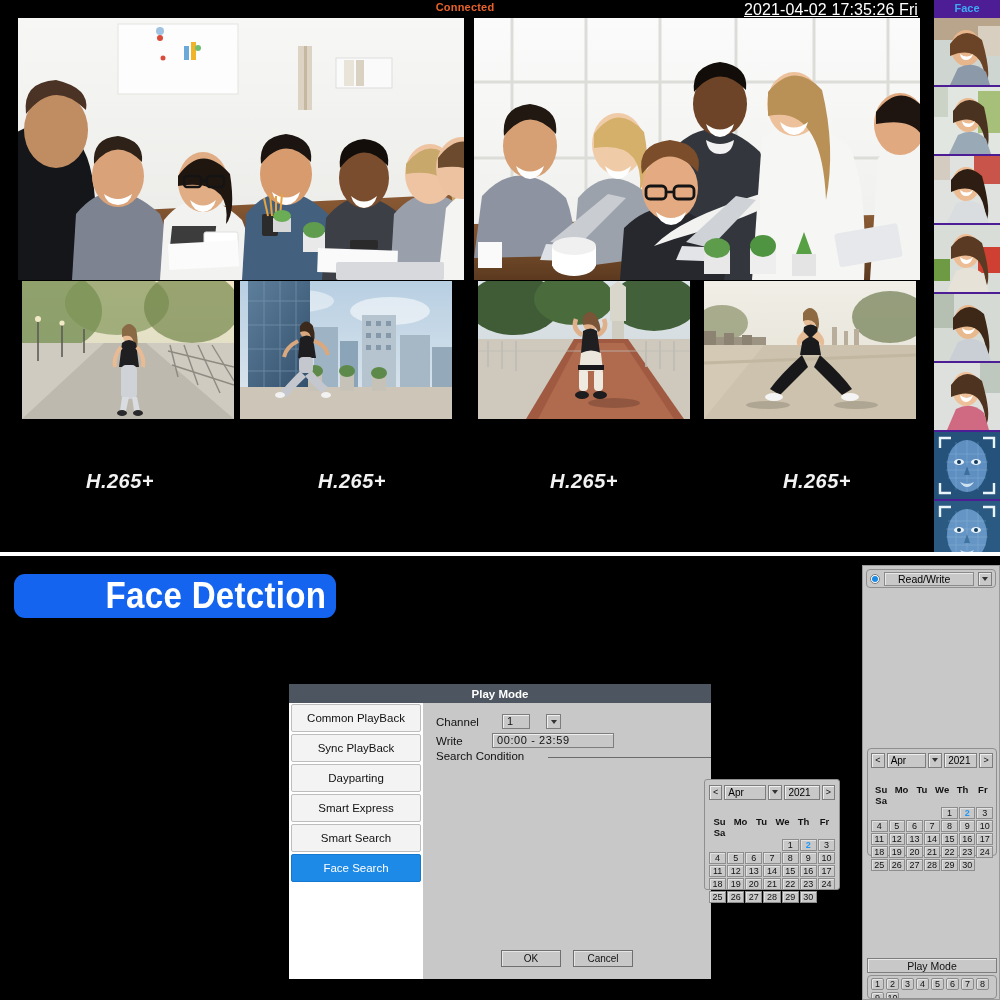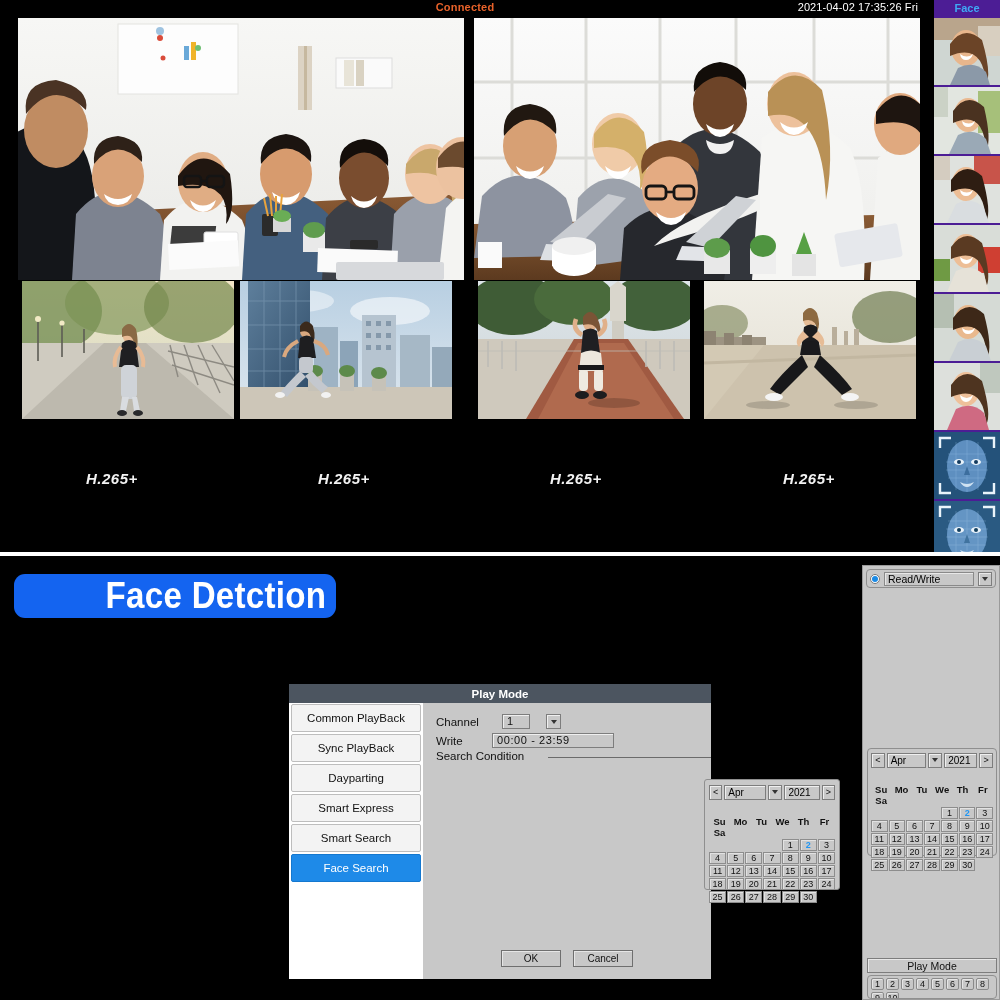--- a/index.html
+++ b/index.html
@@ -13,21 +13,21 @@
 
   
   .live-section { position: absolute; left:0; top:0; width:1000px; height:628px; background:#000; }
 
   .status-bar { position:absolute; left:0; top:0; width:930px; height:16px; background:#000; }
   .status-connected {
     position:absolute; left:0; right:0; top:1px; text-align:center;
     color:#e8622a; font-size:11px; font-weight:600; letter-spacing:.2px;
   }
   .status-datetime {
-    position:absolute; right:12px; top:1px; color:#fff; font-size:11px; letter-spacing:.1px;
+    position:absolute; right:12px; top:1px; color:#fff; font-size:16px; letter-spacing:.1px;text-decoration:underline;
   }
 
   
   .face-panel { position:absolute; left:934px; top:0; width:66px; height:556px; background:#4c1d95; }
   .face-tab {
     height:16px; line-height:16px; text-align:center;
     color:#3fa9f5; font-size:11px; font-weight:600;
   }
   .face-thumbs { position:absolute; left:0; top:18px; width:66px; }
   .face-thumb { width:66px; height:67px; margin-bottom:2px; position:relative; overflow:hidden; }
@@ -40,21 +40,21 @@
 
   .grid-mid { position:absolute; left:22px; top:281px; width:898px; height:138px; }
   .cell-m { position:absolute; top:0; width:212px; height:138px; overflow:hidden; }
   .cell-m:nth-child(1){ left:0; }
   .cell-m:nth-child(2){ left:218px; }
   .cell-m:nth-child(3){ left:456px; }
   .cell-m:nth-child(4){ left:682px; }
 
   .codec-row { position:absolute; left:0; top:470px; width:930px; height:40px; }
   .codec-label {
-    position:absolute; top:0; color:#f2f2f2; font-size:15px;
+    position:absolute; top:0; color:#f2f2f2; font-size:20px;
     font-style:italic; font-weight:700; letter-spacing:.5px;
     font-family:"Liberation Sans", sans-serif;
   }
   .codec-label:nth-child(1){ left:86px; }
   .codec-label:nth-child(2){ left:318px; }
   .codec-label:nth-child(3){ left:550px; }
   .codec-label:nth-child(4){ left:783px; }
 
   .divider { position:absolute; left:0; top:552px; width:1000px; height:4px; background:#fff; }
 
@@ -147,21 +147,21 @@
   .side-panel {
     position:absolute; left:862px; top:565px; width:138px; height:435px;
     background:#c8c8c8; border:1px solid #9a9a9a;
   }
   .rw-box {
     margin:3px; height:19px; border:1px solid #8f8f8f; border-radius:4px; background:#c8c8c8;
     display:flex; align-items:center; padding:0 3px; gap:4px;
   }
   .radio-dot { width:10px;height:10px;border-radius:50%;border:1px solid #7a7a7a;background:#fff; display:flex;align-items:center;justify-content:center; }
   .radio-dot i { width:6px;height:6px;border-radius:50%;background:#1a8ae5; display:block; }
-  .rw-text { flex:1; height:14px; border:1px solid #8a8a8a; background:#c8c8c8; font-size:10.5px; line-height:12px; padding-left:3px; box-shadow: inset 1px 1px 0 #e8e8e8; }
+  .rw-text { flex:1; height:14px; border:1px solid #8a8a8a; background:#c8c8c8; font-size:10.5px; line-height:12px; padding-left:13px; box-shadow: inset 1px 1px 0 #e8e8e8; }
   .rw-dd { width:14px;height:14px;border:1px solid #7d7d7d;background:#c8c8c8;display:flex;align-items:center;justify-content:center; box-shadow: inset 1px 1px 0 #e8e8e8; }
   .rw-dd .arr { width:0;height:0;border-left:3px solid transparent;border-right:3px solid transparent;border-top:4px solid #333; }
 
   .side-cal {
     position:absolute; left:4px; top:182px; width:130px; height:108px;
     background:#c8c8c8; border:1px solid #8f8f8f; border-radius:4px; padding:3px;
   }
 
   .play-mode-btn {
     position:absolute; left:4px; bottom:26px; width:130px; height:15px;

